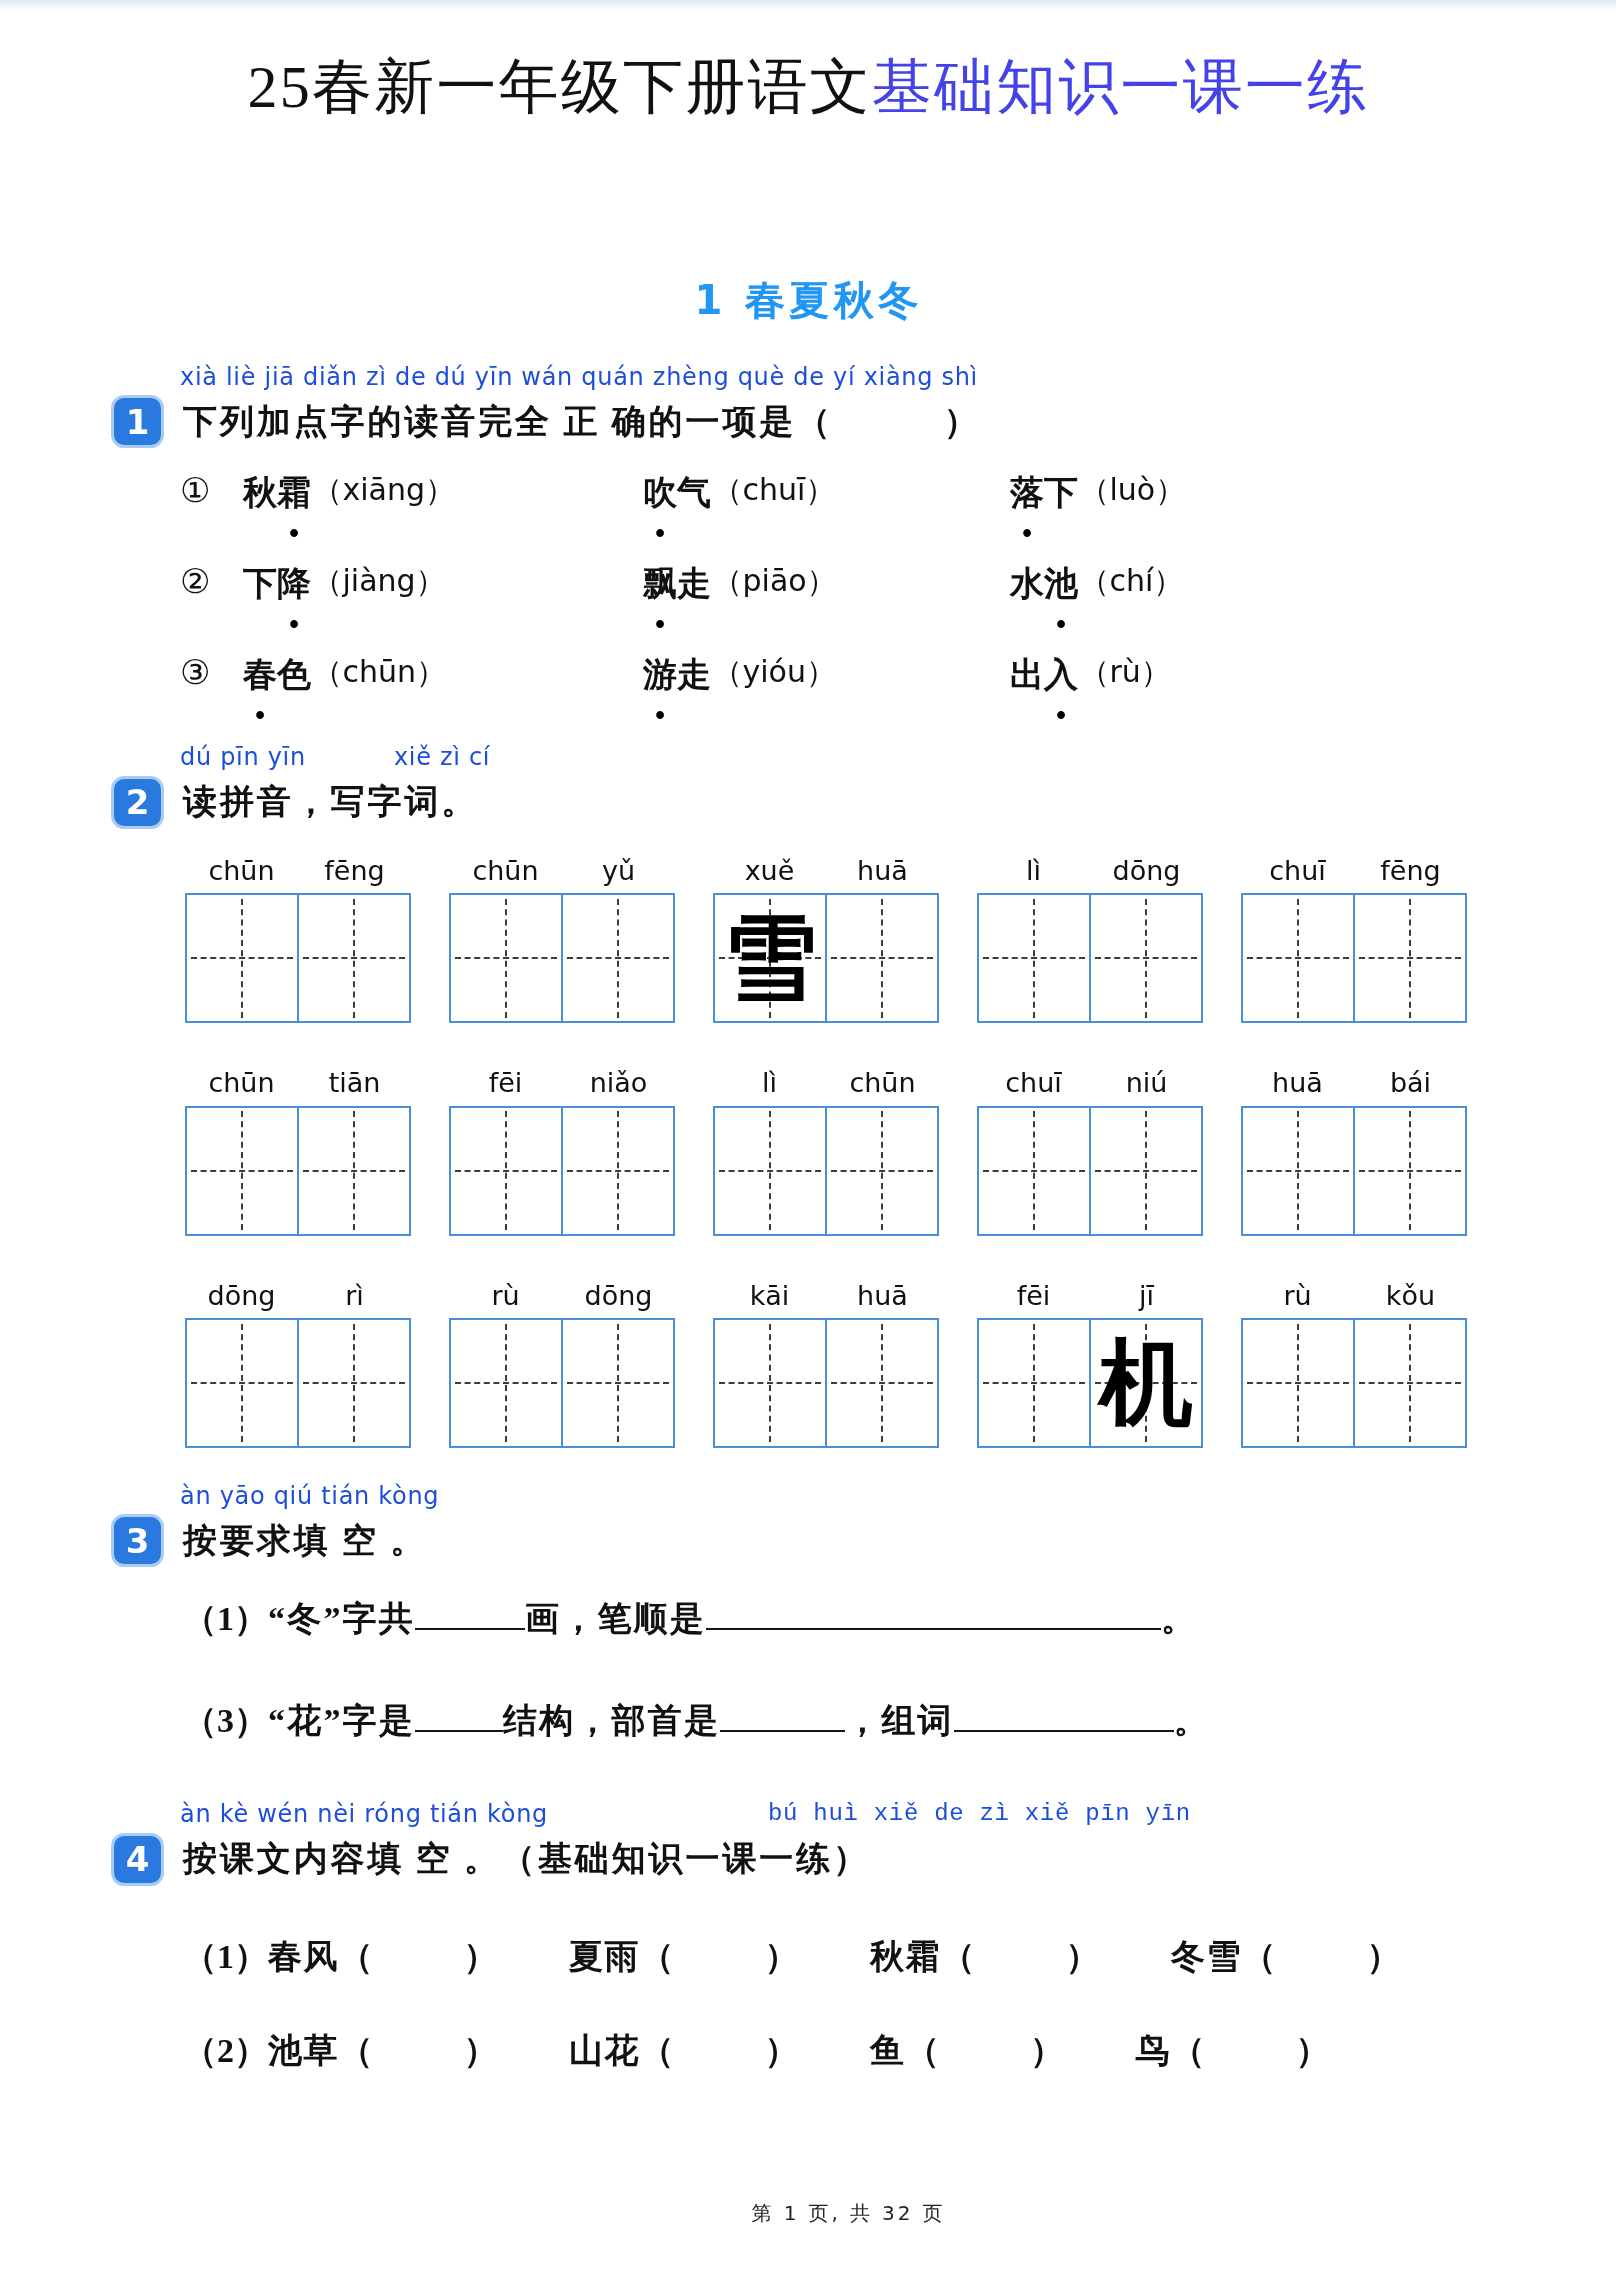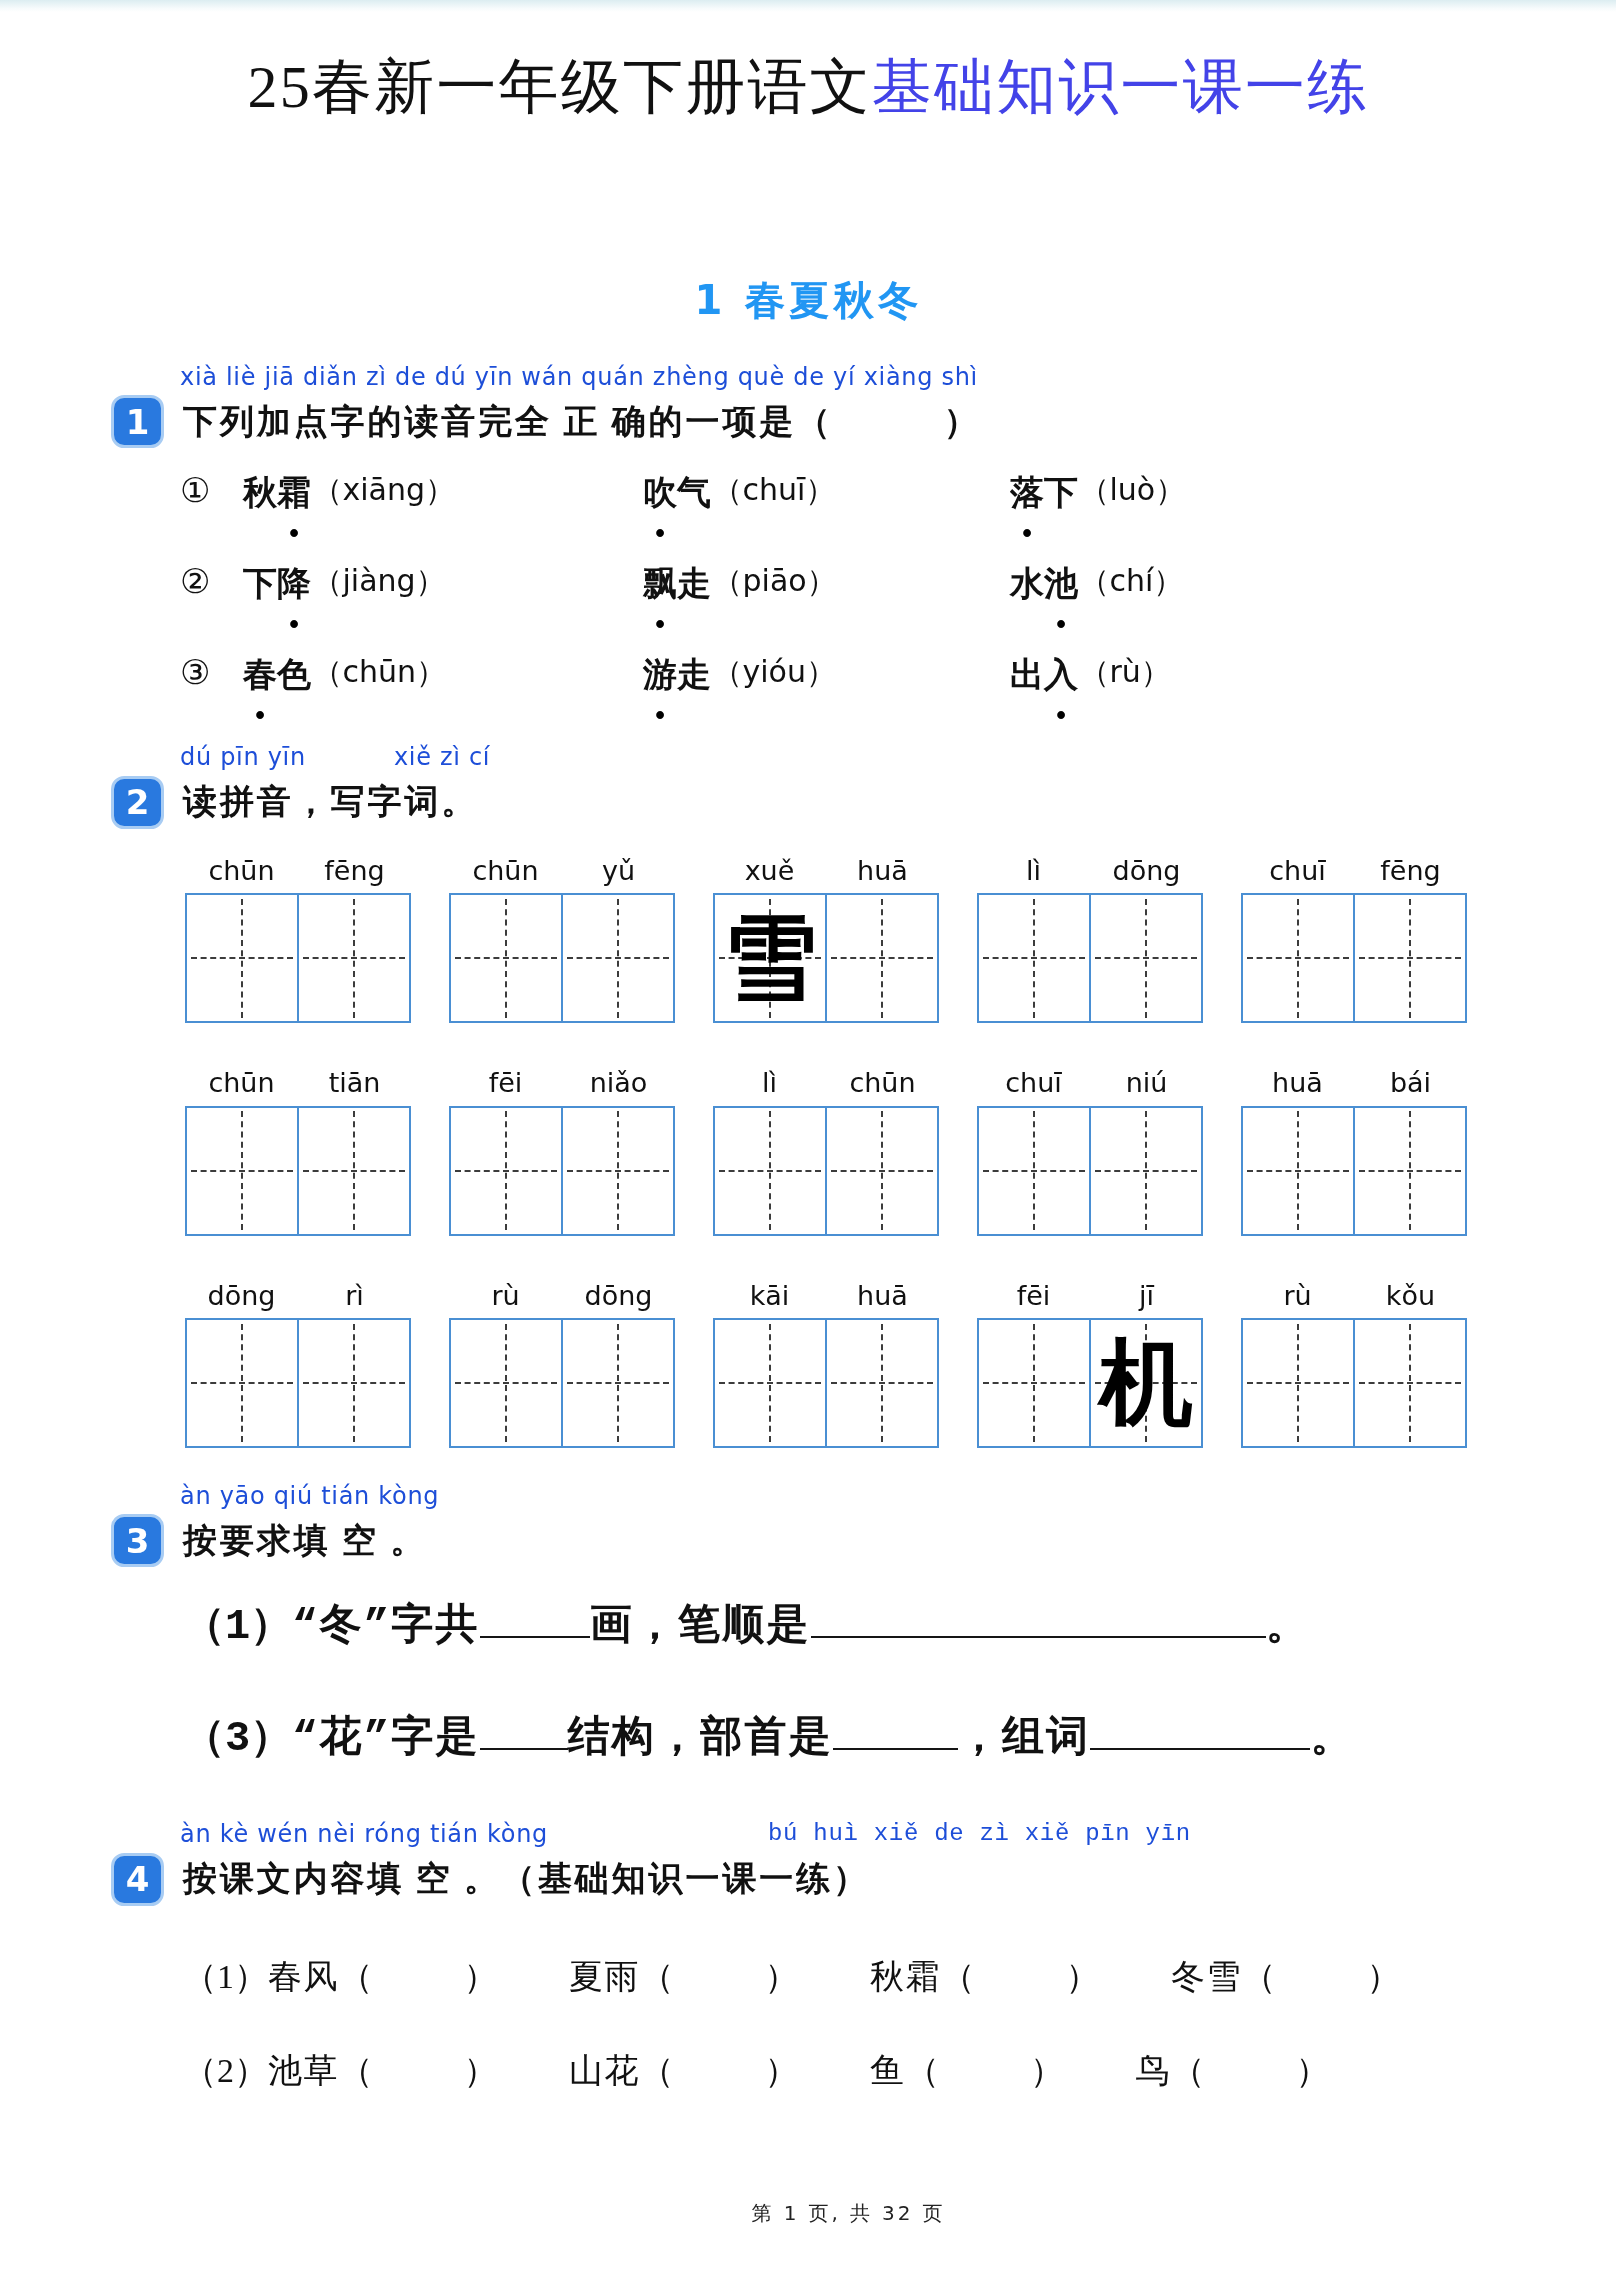--- a/index.html
+++ b/index.html
@@ -103,34 +103,34 @@
     border-top:2.2px dashed #3c3c3c;transform:translateY(-50%);
   }
   .gchar{
     position:absolute;inset:0;z-index:2;
     display:flex;align-items:center;justify-content:center;
     font-size:94px;font-weight:bold;color:#000;
   }
 
   
   .q3-items{margin-left:183px;margin-top:29px;}
-  .q3-line{font-size:42px;font-weight:bold;letter-spacing:2.2px;margin-bottom:56px;white-space:nowrap;font-family:Liberation Mono, monospace;}
+  .q3-line{font-size:34px;font-weight:bold;letter-spacing:2.2px;margin-bottom:56px;white-space:nowrap;}
   .q3-marker{font-weight:bold;letter-spacing:0;}
   .blank{display:inline-block;height:10.3px;border-bottom:2.9px solid #151515;}
   .b150{width:110px;}
   .b620{width:455px;}
   .b160{width:117px;}
   .b120{width:88px;}
   .b170{width:125px;}
   .b300{width:220px;}
 
   
   .q4-py{display:flex;}
   .q4-py .p2{margin-left:220px;font-family:Liberation Mono, monospace;}
-  .q4-line{margin:48px 0 0 183px;font-size:34px;font-weight:normal;letter-spacing:1.5px;white-space:nowrap;}
+  .q4-line{margin:48px 0 0 183px;font-size:34px;font-weight:bold;letter-spacing:1.5px;white-space:nowrap;}
   .q4-line .pair{display:inline-block;margin-right:70px;}
   .pgap{display:inline-block;width:89px;}
   .q4-marker{letter-spacing:0;}
 
   
   .footer{
     position:absolute;left:0;bottom:57px;width:100%;
     text-align:center;
     font-family:"DejaVu Sans","Liberation Sans",sans-serif;
     font-size:20px;color:#222;letter-spacing:2.9px;padding-left:40px;

